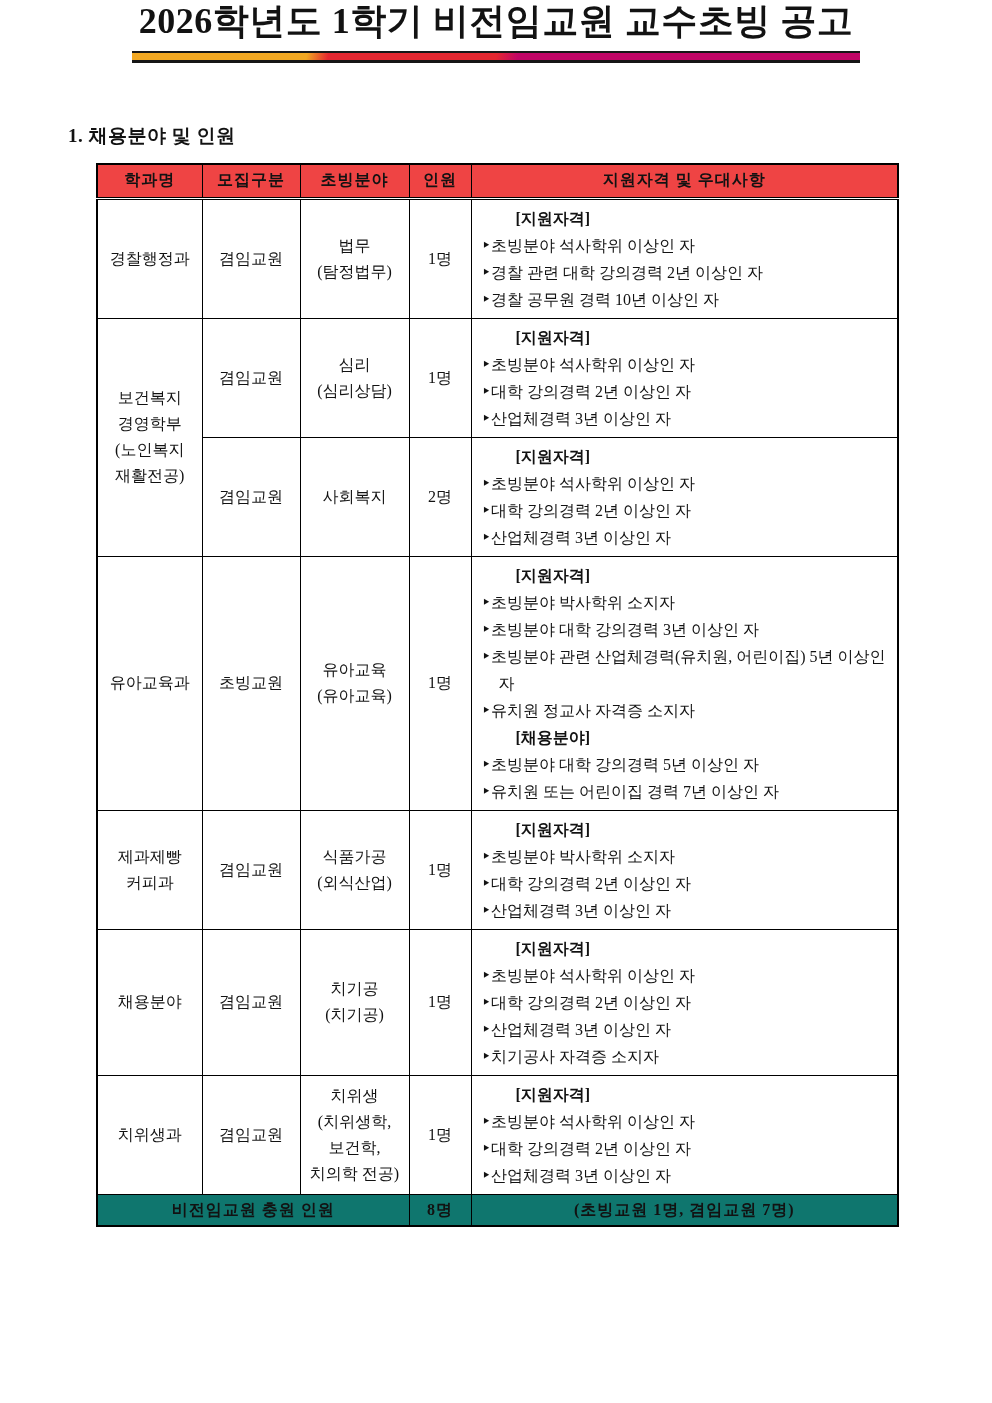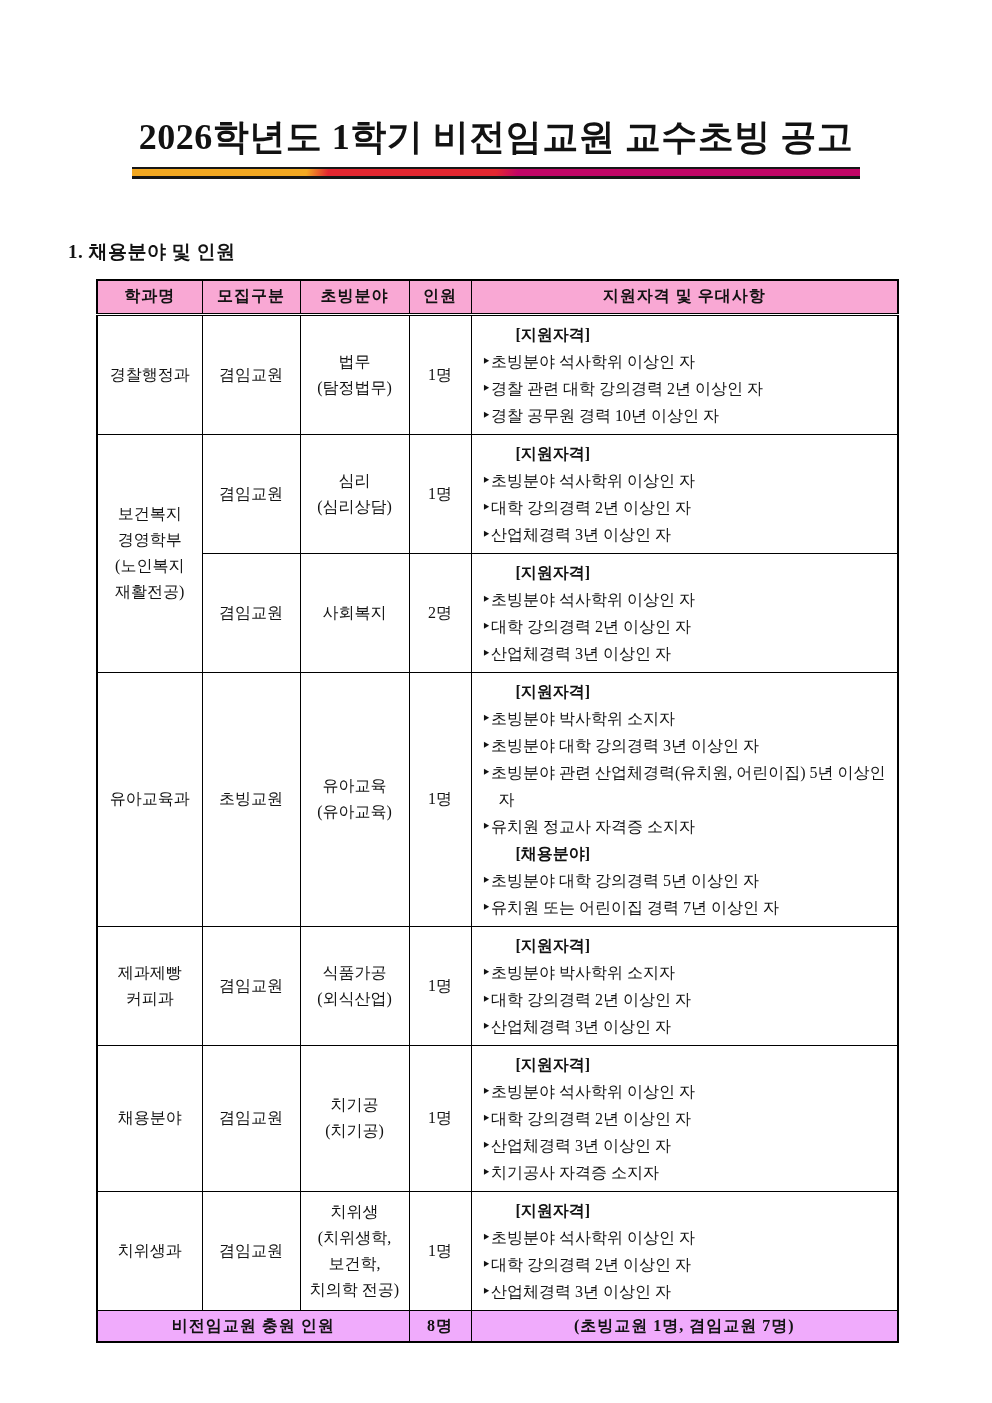--- a/index.html
+++ b/index.html
@@ -11,21 +11,20 @@
   .page {
     position: relative;
     width: 992px;
     height: 1403px;
     margin: 0 auto;
     background: #ffffff;
     overflow: hidden;
   }
   .doc-title {
     margin: 0;
-    padding-top: 116px;
     text-align: center;
     font-size: 36px;
     font-weight: 700;
     letter-spacing: 0.5px;
     line-height: 1.2;
   }
   .title-divider {
     width: 728px;
     height: 12px;
     margin: 8px auto 0 auto;
@@ -50,42 +49,42 @@
     border: 2px solid #000;
     font-size: 16px;
   }
   .recruit-table th,
   .recruit-table td {
     border: 1px solid #000;
     vertical-align: middle;
     padding: 2px 3px;
   }
   .recruit-table thead th {
-    background: #f9a8d4;
+    background: #ef4444;
     font-weight: 700;
     height: 34px;
     text-align: center;
     border-bottom: 3px double #000;
     letter-spacing: 1px;
   }
   td.c-center {
     text-align: center;
     white-space: pre-line;
     line-height: 26px;
   }
   td.c-details {
     text-align: left;
     padding: 5px 6px 5px 4px;
     line-height: 27px;
   }
   .det-line { display: block; }
   .det-h { font-weight: 700; padding-left: 40px; }
   .det-b { padding-left: 23px; text-indent: -17px; }
   tr.summary-row td {
-    background: #f0abfc;
+    background: #0f766e;
     font-weight: 700;
     text-align: center;
     height: 32px;
     line-height: 24px;
     letter-spacing: 1px;
   }
 </style>
 </head>
 <body>
 

